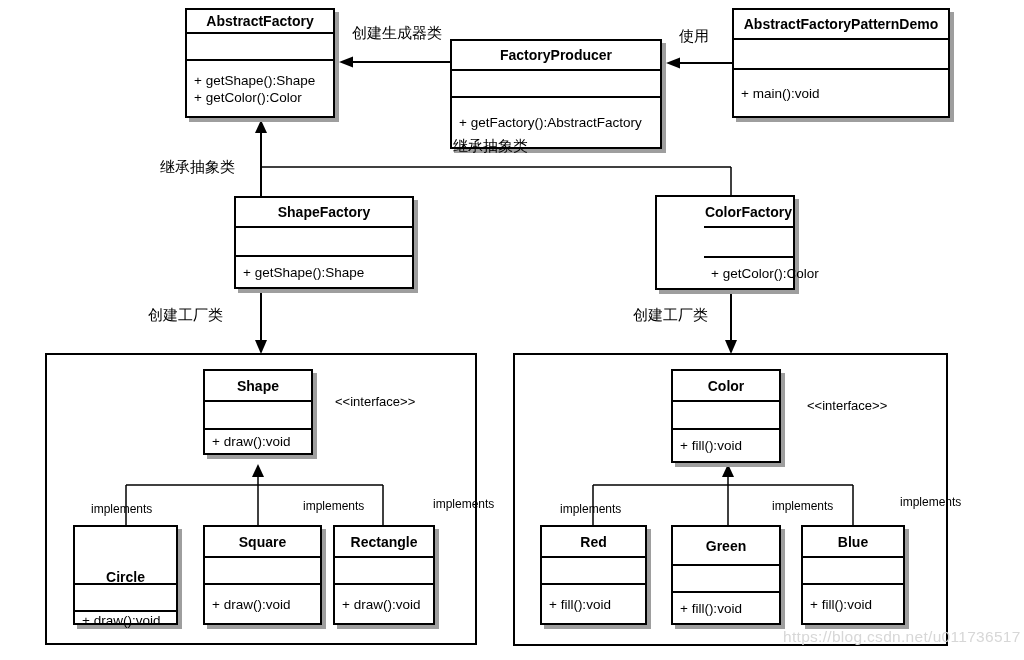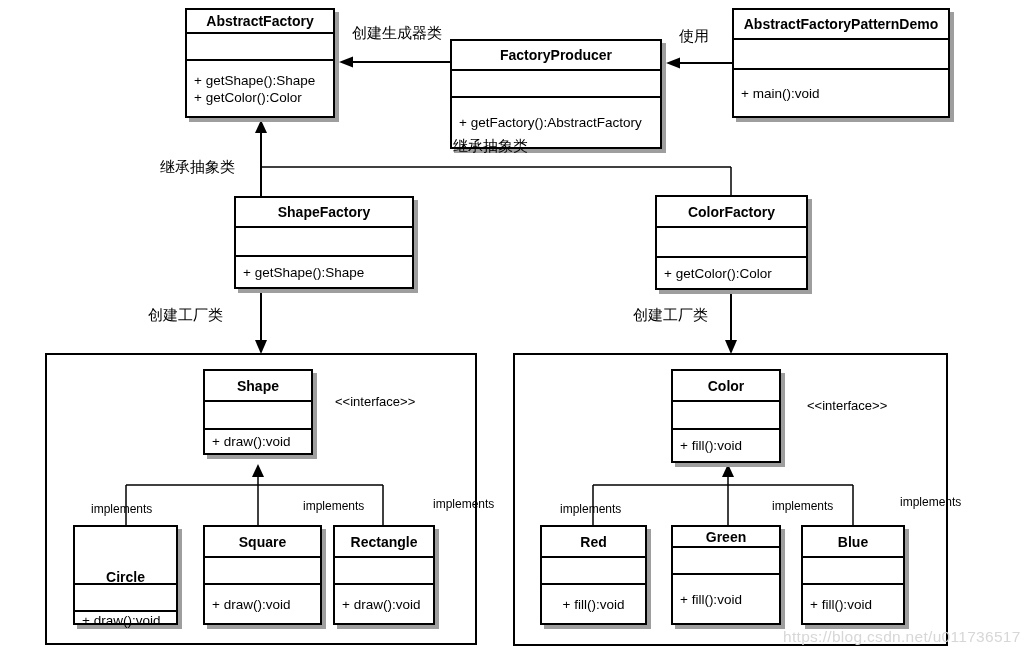--- a/index.html
+++ b/index.html
@@ -103,21 +103,21 @@
   </div>
 
   <div class="uml-class" style="left:186px;top:196px;width:180px;height:93px;margin-left:48px;">
     <div class="uml-title" style="height:30px;">ShapeFactory</div>
     <div class="uml-attrs" style="height:29px;"></div>
     <div class="uml-methods">
       <div class="uml-method">+ getShape():Shape</div>
     </div>
   </div>
 
-  <div class="uml-class" style="left:655px;top:195px;width:153px;height:95px;">
+  <div class="uml-class" style="left:655px;top:195px;width:140px;height:95px;padding-left:47px;">
     <div class="uml-title" style="height:31px;">ColorFactory</div>
     <div class="uml-attrs" style="height:30px;"></div>
     <div class="uml-methods">
       <div class="uml-method">+ getColor():Color</div>
     </div>
   </div>
 
   <div class="uml-class" style="left:203px;top:369px;width:110px;height:86px;">
     <div class="uml-title" style="height:31px;">Shape</div>
     <div class="uml-attrs" style="height:28px;"></div>
@@ -151,30 +151,30 @@
   </div>
 
   <div class="uml-class" style="left:333px;top:525px;width:102px;height:100px;">
     <div class="uml-title" style="height:31px;">Rectangle</div>
     <div class="uml-attrs" style="height:27px;"></div>
     <div class="uml-methods">
       <div class="uml-method">+ draw():void</div>
     </div>
   </div>
 
-  <div class="uml-class" style="left:540px;top:525px;width:107px;height:100px;text-align:center;">
+  <div class="uml-class" style="left:540px;top:525px;width:107px;height:100px;">
     <div class="uml-title" style="height:31px;">Red</div>
     <div class="uml-attrs" style="height:27px;"></div>
     <div class="uml-methods">
       <div class="uml-method">+ fill():void</div>
     </div>
   </div>
 
   <div class="uml-class" style="left:671px;top:525px;width:110px;height:100px;">
-    <div class="uml-title" style="height:21px;">Green</div>
+    <div class="uml-title" style="height:39px;">Green</div>
     <div class="uml-attrs" style="height:27px;"></div>
     <div class="uml-methods">
       <div class="uml-method">+ fill():void</div>
     </div>
   </div>
 
   <div class="uml-class" style="left:801px;top:525px;width:104px;height:100px;">
     <div class="uml-title" style="height:31px;">Blue</div>
     <div class="uml-attrs" style="height:27px;"></div>
     <div class="uml-methods">

